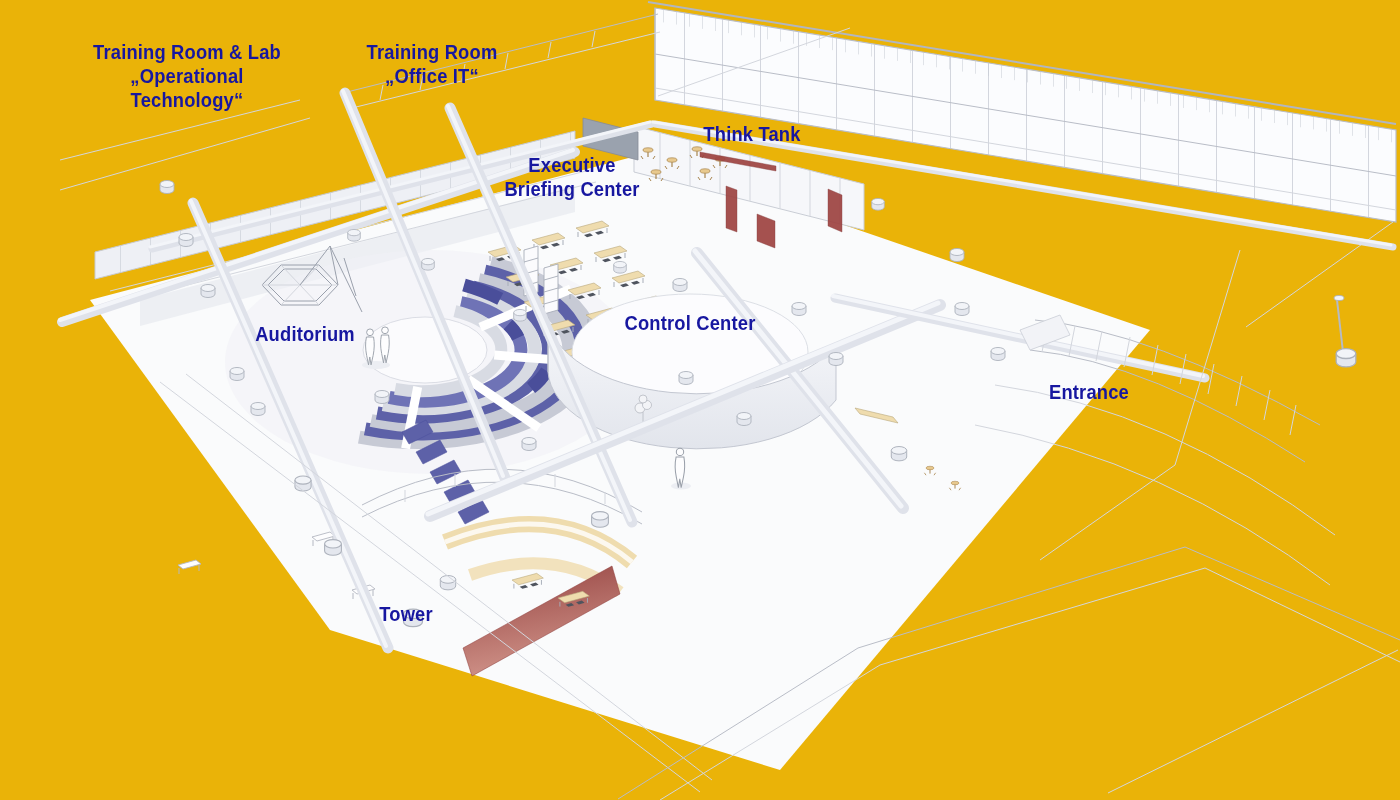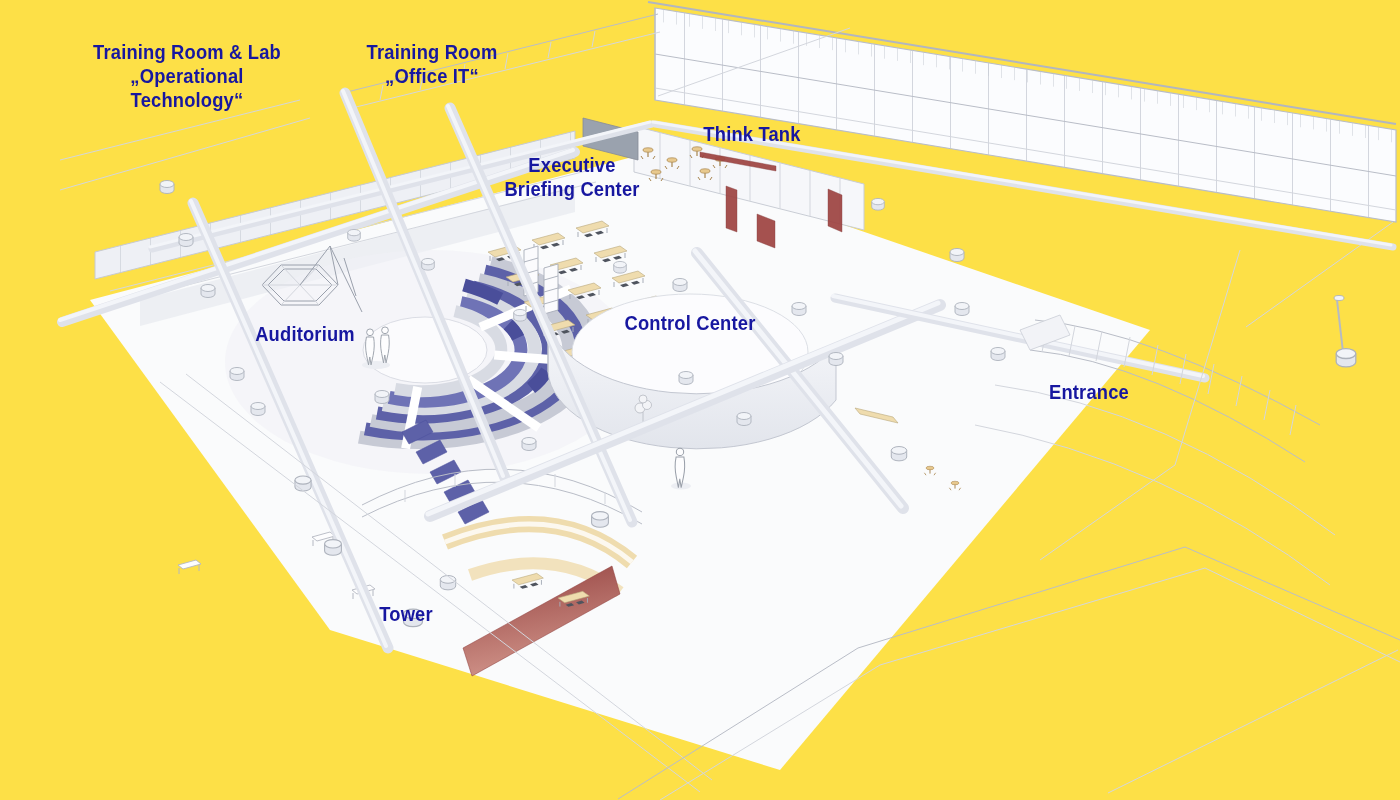--- a/index.html
+++ b/index.html
@@ -1,16 +1,16 @@
 <!DOCTYPE html>
 <html style="--c-label-text: #1717a0; --c-seat-blue: #5d61a8; --c-seat-blue2: #6f73b6; --c-seat-blue-dark: #4a4e9a; --c-seat-gray: #c7cad5; --c-seat-gray-light: #d8dbe3; --c-wall-red: #9e4341; --c-wall-red-light: #cf8d84; --c-desk-tan: #efdcae; --c-desk-tan-deep: #e8c98e; --c-chair-dark: #4f545e; --c-line: #b9bdc7; --c-line-faint: #d3d6dd; --c-beam-fill: #dfe2ea; --c-beam-hi: #f3f5f9; --c-screen-gray: #9aa2ae;"><head>
 <meta charset="utf-8">
 <style>
   html,body{margin:0;padding:0;background:#fff;}
-  .stage{position:relative;width:1400px;height:800px;background:#fde047;overflow:hidden;
+  .stage{position:relative;width:1400px;height:800px;background:#eab308;overflow:hidden;
          font-family:"Liberation Sans",sans-serif;}
   .scene{position:absolute;left:0;top:0;}
   .map-label{
     position:absolute;
     transform:translate(-50%,0) scaleX(.94);
     transform-origin:center top;
     font-weight:bold;
     font-size:19.5px;
     line-height:24px;
     letter-spacing:.2px;

